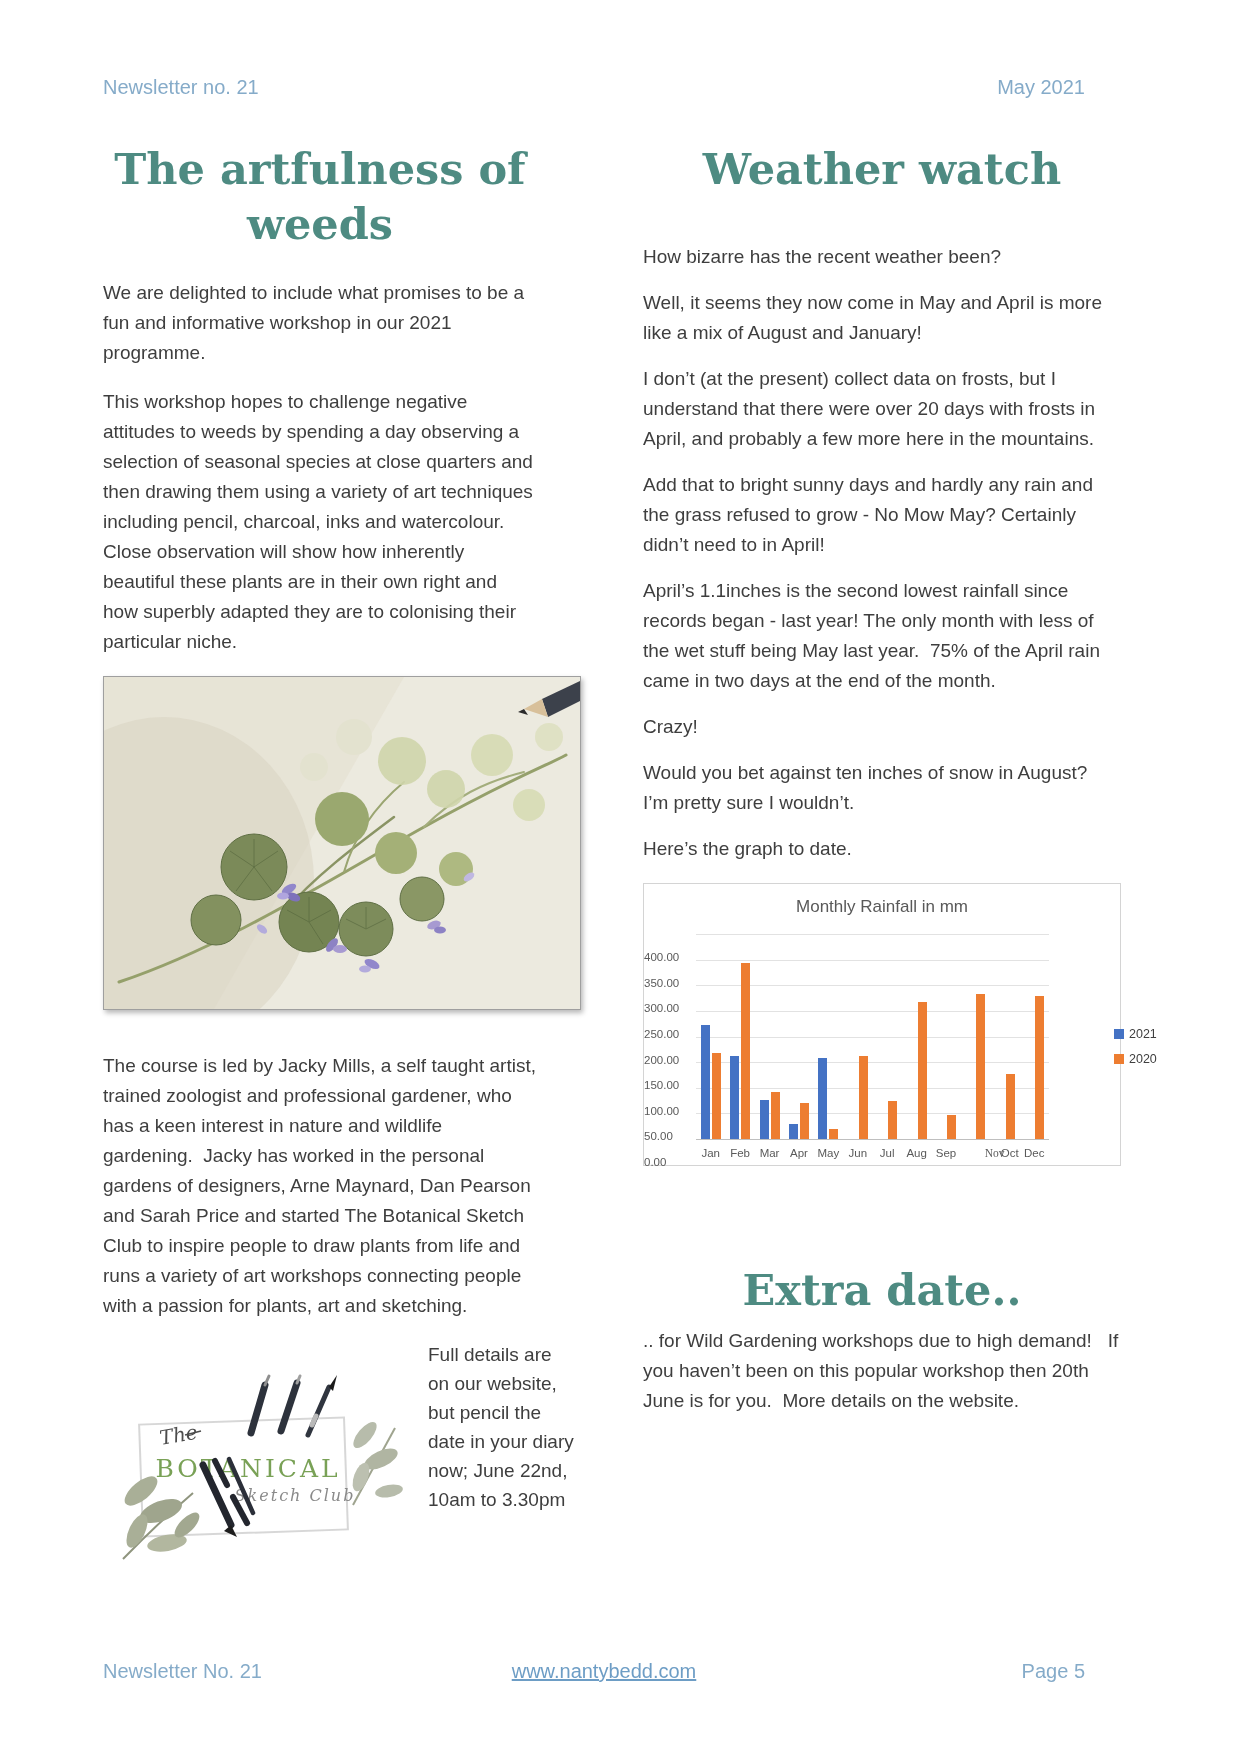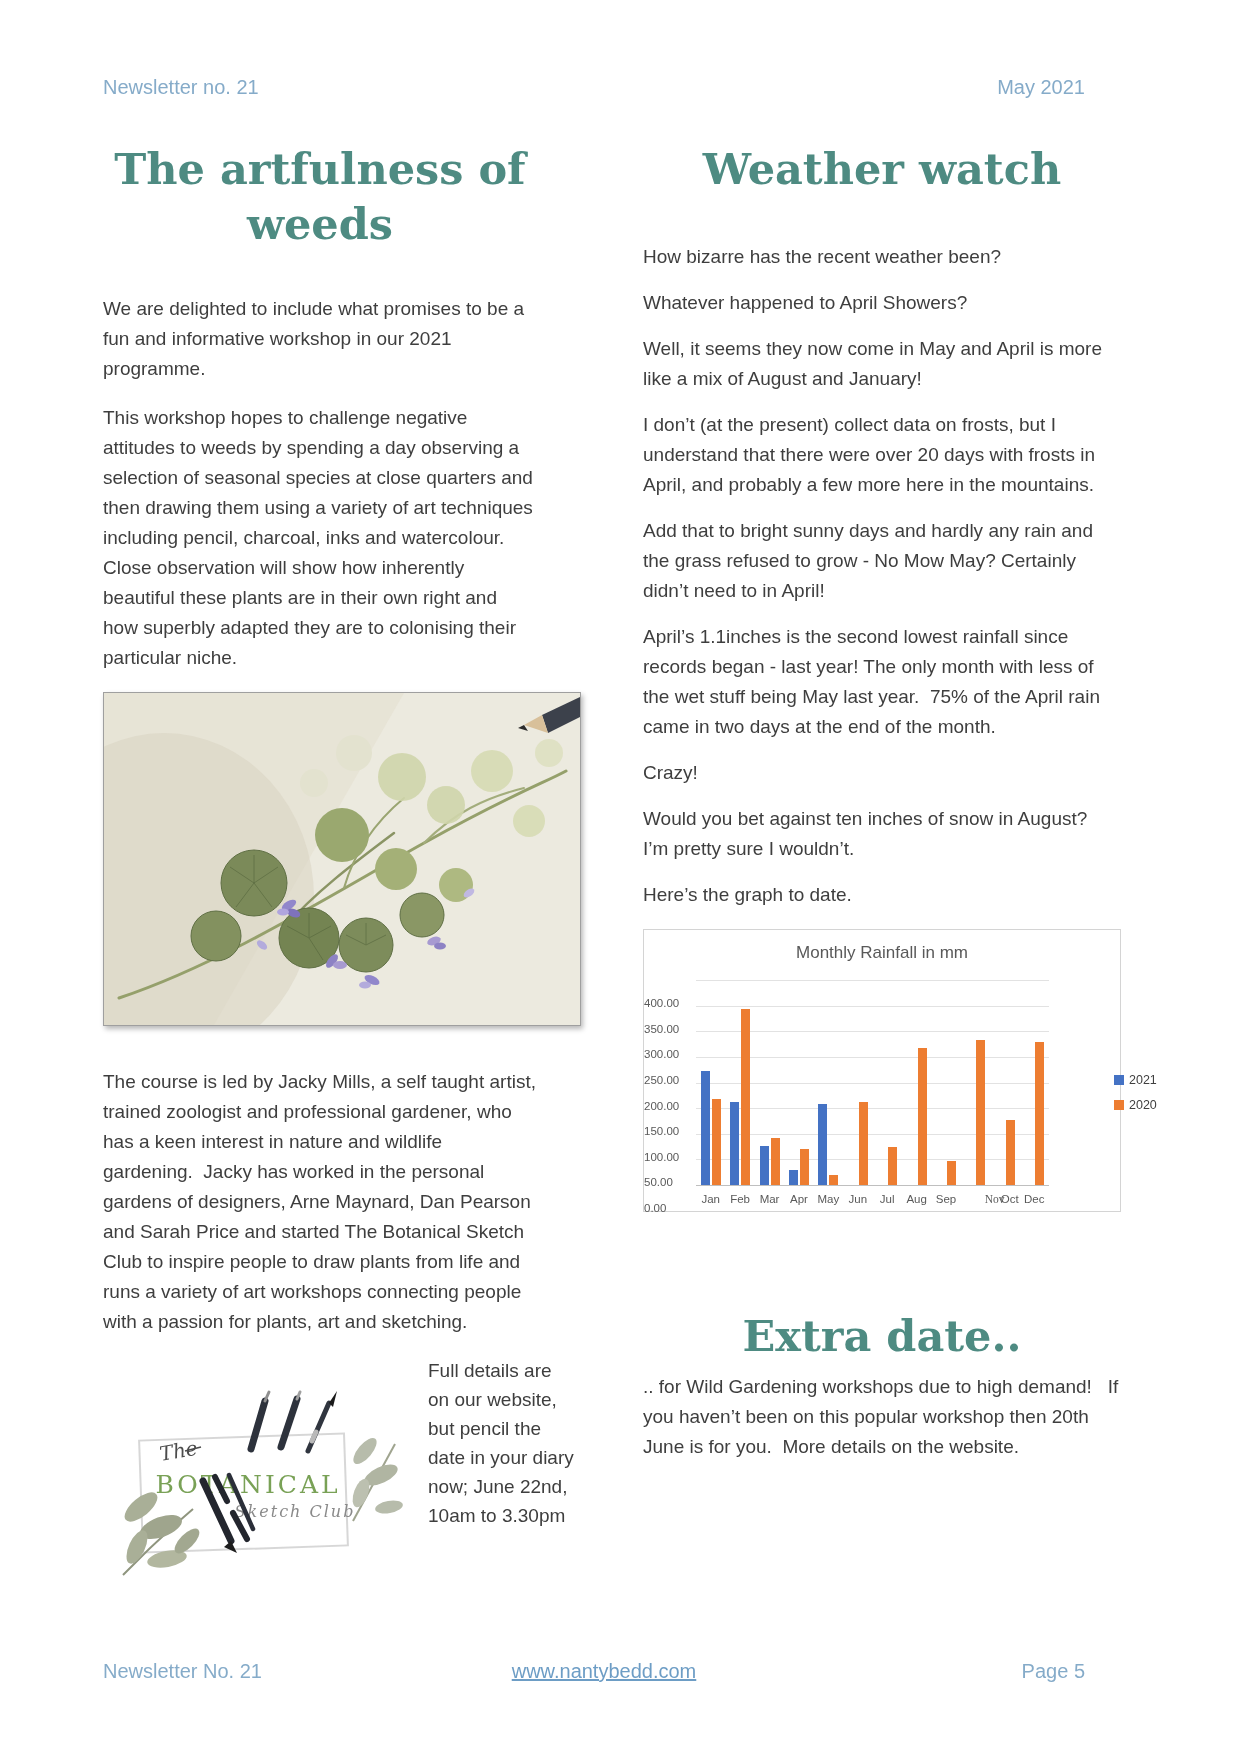--- a/index.html
+++ b/index.html
@@ -65,21 +65,21 @@
 </head>
 <body>
 
 <div class="page">
 
   <div class="hdr hdr-l">Newsletter no. 21</div>
   <div class="hdr hdr-r">May 2021</div>
 
   <div class="col-left">
     <div class="section-title">The artfulness of weeds</div>
-    <div class="body-p" style="margin-top:42px;">We are delighted to include what promises to be a fun and informative workshop in our 2021 programme.</div>
+    <div class="body-p" style="margin-top:26px;">We are delighted to include what promises to be a fun and informative workshop in our 2021 programme.</div>
     <div class="body-p">This workshop hopes to challenge negative attitudes to weeds by spending a day observing a selection of seasonal species at close quarters and then drawing them using a variety of art techniques including pencil, charcoal, inks and watercolour. Close observation will show how inherently beautiful these plants are in their own right and how superbly adapted they are to colonising their particular niche.</div>
 
     <div class="photo-frame">
       <svg width="476" height="332" viewBox="0 0 476 332">
         <rect x="0" y="0" width="476" height="332" fill="#eceadf"></rect>
         <polygon points="0,0 300,0 110,332 0,332" fill="#e3decd" opacity="0.55"></polygon>
         <ellipse cx="60" cy="205" rx="150" ry="165" fill="#d8d1bf" opacity="0.5"></ellipse>
 
         <g stroke-linecap="round" fill="none">
           <path d="M15,305 C120,270 230,200 320,150 S440,90 462,78" stroke="#95a06b" stroke-width="3"></path>
@@ -199,21 +199,20 @@
         </svg>
       </div>
       <div class="note">Full details are on our website, but pencil the date in your diary now; June 22nd, 10am to 3.30pm</div>
     </div>
   </div>
 
   <div class="col-right">
     <div class="section-title">Weather watch</div>
     <div style="margin-top:45px;">
       <div class="body-p">How bizarre has the recent weather been?</div>
-      <div class="body-p">Whatever happened to April Showers?</div>
       <div class="body-p">Well, it seems they now come in May and April is more like a mix of August and January!</div>
       <div class="body-p">I don’t (at the present) collect data on frosts, but I understand that there were over 20 days with frosts in April, and probably a few more here in the mountains.</div>
       <div class="body-p">Add that to bright sunny days and hardly any rain and the grass refused to grow - No Mow May? Certainly didn’t need to in April!</div>
       <div class="body-p">April’s 1.1inches is the second lowest rainfall since records began - last year! The only month with less of the wet stuff being May last year.  75% of the April rain came in two days at the end of the month.</div>
       <div class="body-p">Crazy!</div>
       <div class="body-p">Would you bet against ten inches of snow in August?  I’m pretty sure I wouldn’t.</div>
       <div class="body-p">Here’s the graph to date.</div>
     </div>
 
     <div class="chart-box">

